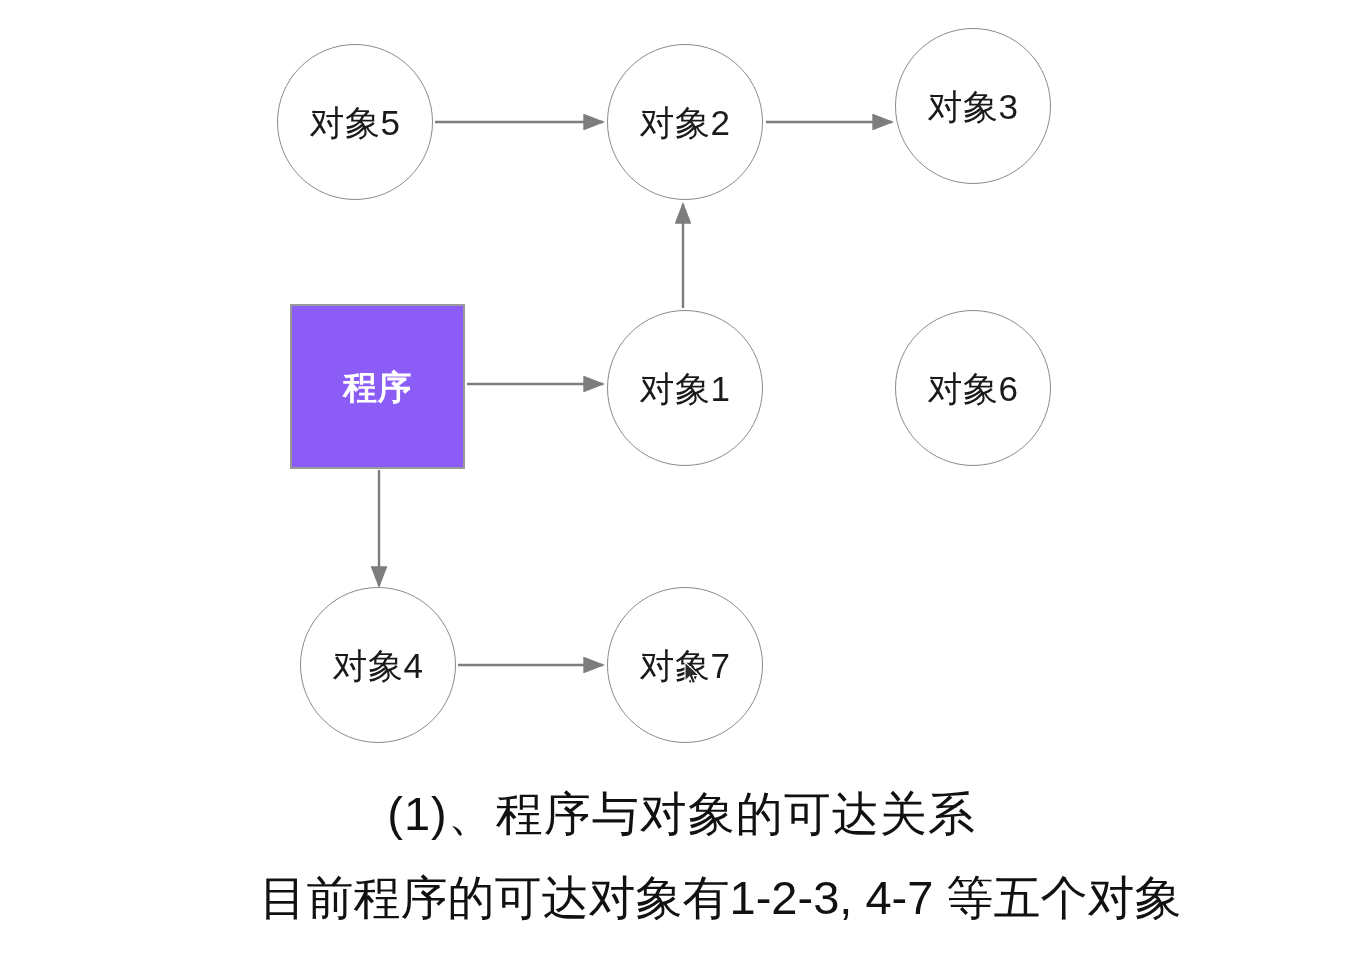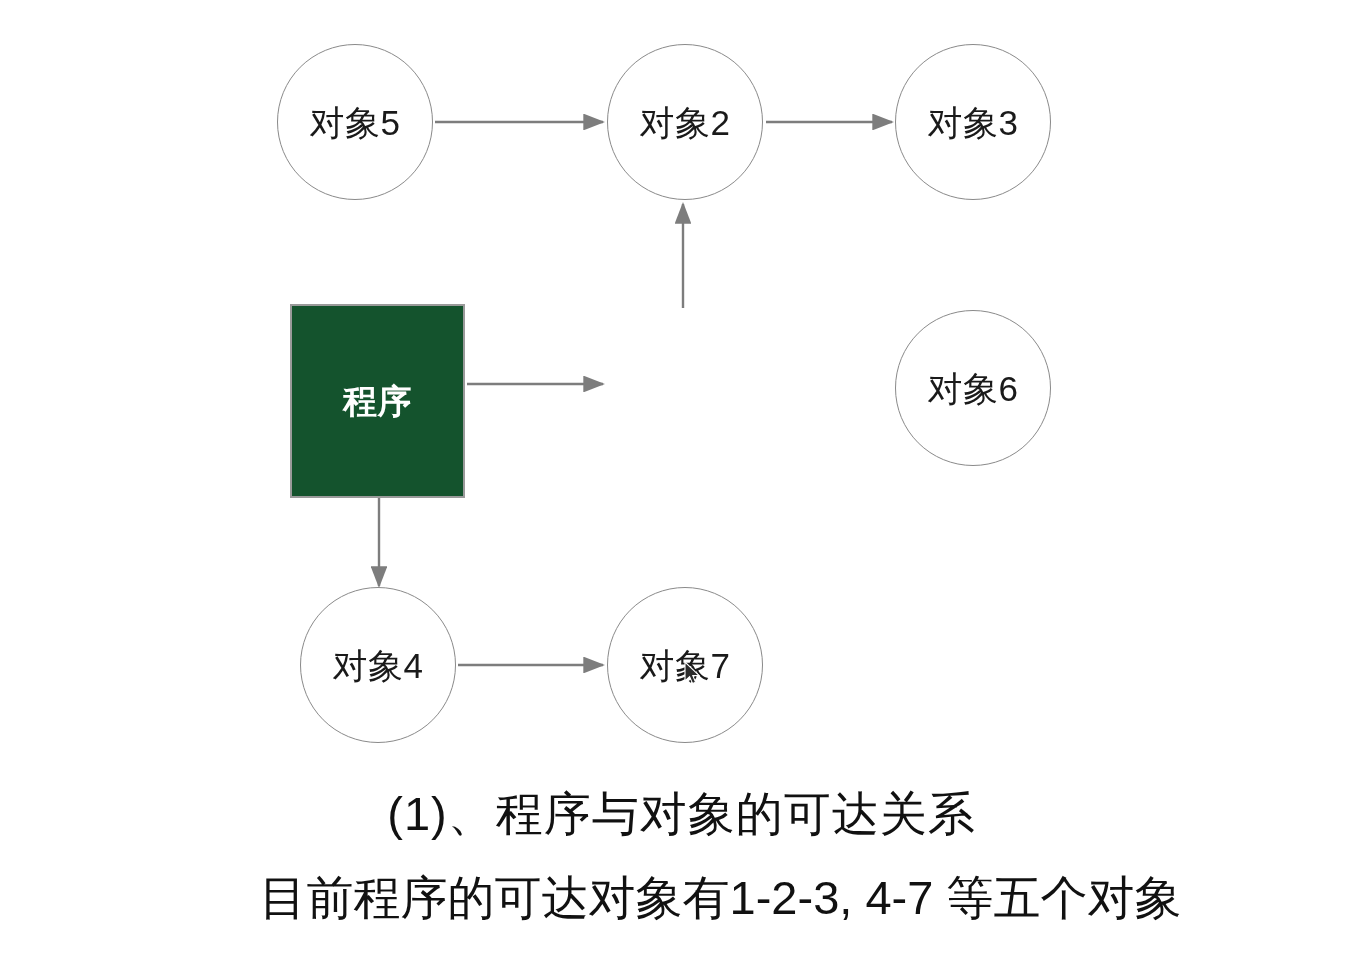--- a/index.html
+++ b/index.html
@@ -40,23 +40,23 @@
   }
   .node-circle {
     width: 156px;
     height: 156px;
     border-radius: 50%;
     border: 1.6px solid #8a8a8a;
     background: #ffffff;
   }
   .node-box {
     width: 175px;
-    height: 194px;
+    height: 165px;
     border: 2px solid #9a9a9a;
-    background: #14532d;
+    background: #8b5cf6;
   }
   .node-label {
     font-size: 35px;
     font-weight: 400;
     letter-spacing: 0.5px;
     line-height: 1;
     color: #1a1a1a;
   }
   .node-box .node-label {
     color: #ffffff;
@@ -125,24 +125,27 @@
   </div>
 
   <div class="node node-circle" style="left:277px; top:44px;align-items:center;">
     <span class="node-label">对象5</span>
   </div>
 
   <div class="node node-circle" style="left:607px; top:44px;">
     <span class="node-label">对象2</span>
   </div>
 
-  <div class="node node-circle" style="left:895px; top:44px;justify-content:center;">
+  <div class="node node-circle" style="left:895px; top:28px;justify-content:center;">
     <span class="node-label">对象3</span>
   </div>
 
+  <div class="node node-circle" style="left:607px; top:310px;">
+    <span class="node-label">对象1</span>
+  </div>
 
   <div class="node node-circle" style="left:895px; top:310px;">
     <span class="node-label">对象6</span>
   </div>
 
   <div class="node node-circle" style="left:300px; top:587px;">
     <span class="node-label">对象4</span>
   </div>
 
   <div class="node node-circle" style="left:607px; top:587px;">

